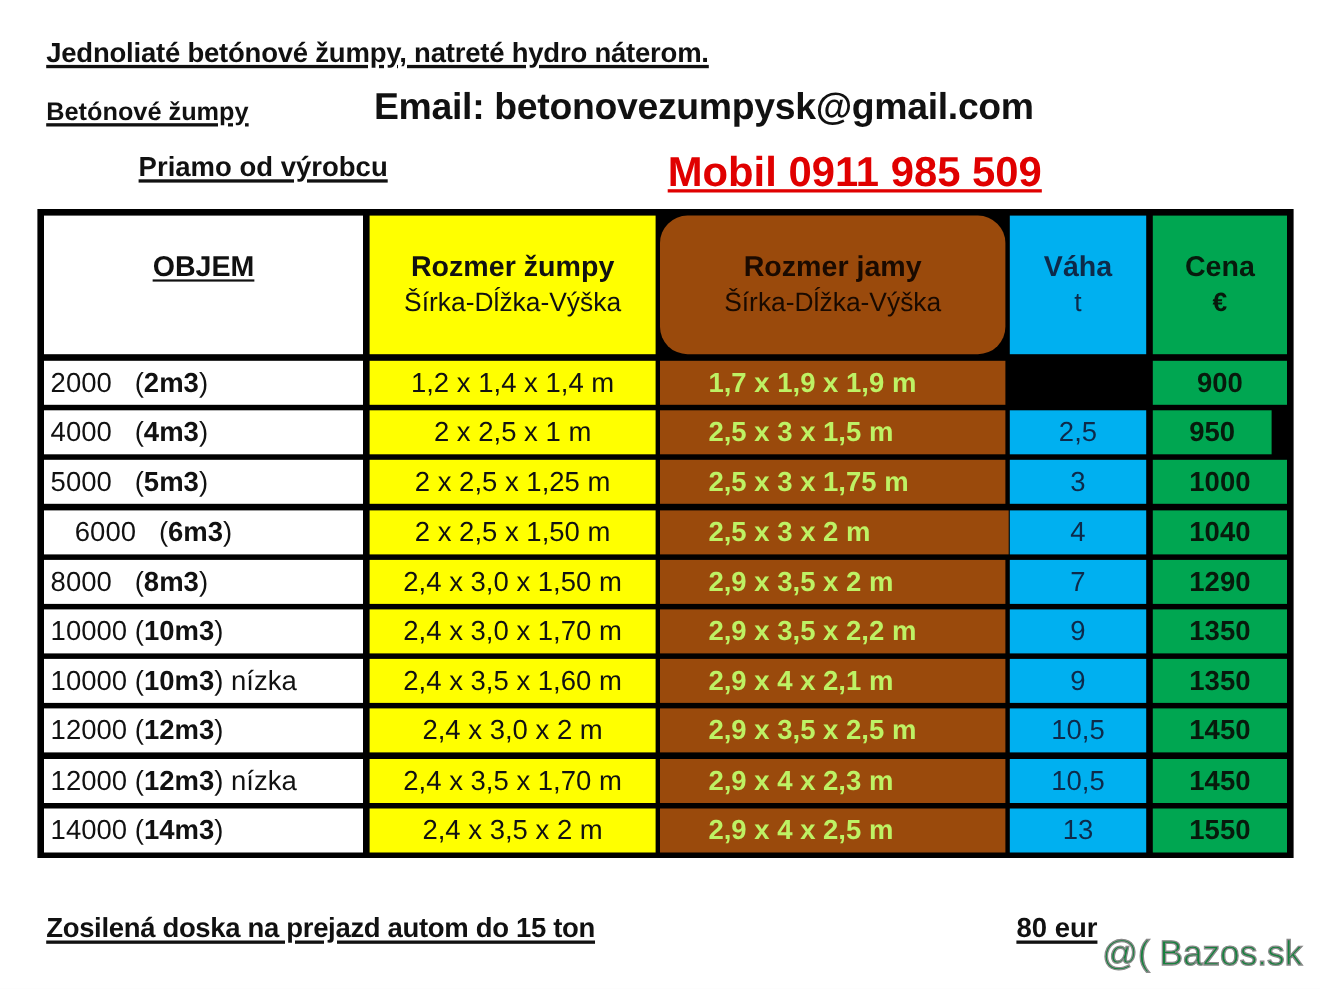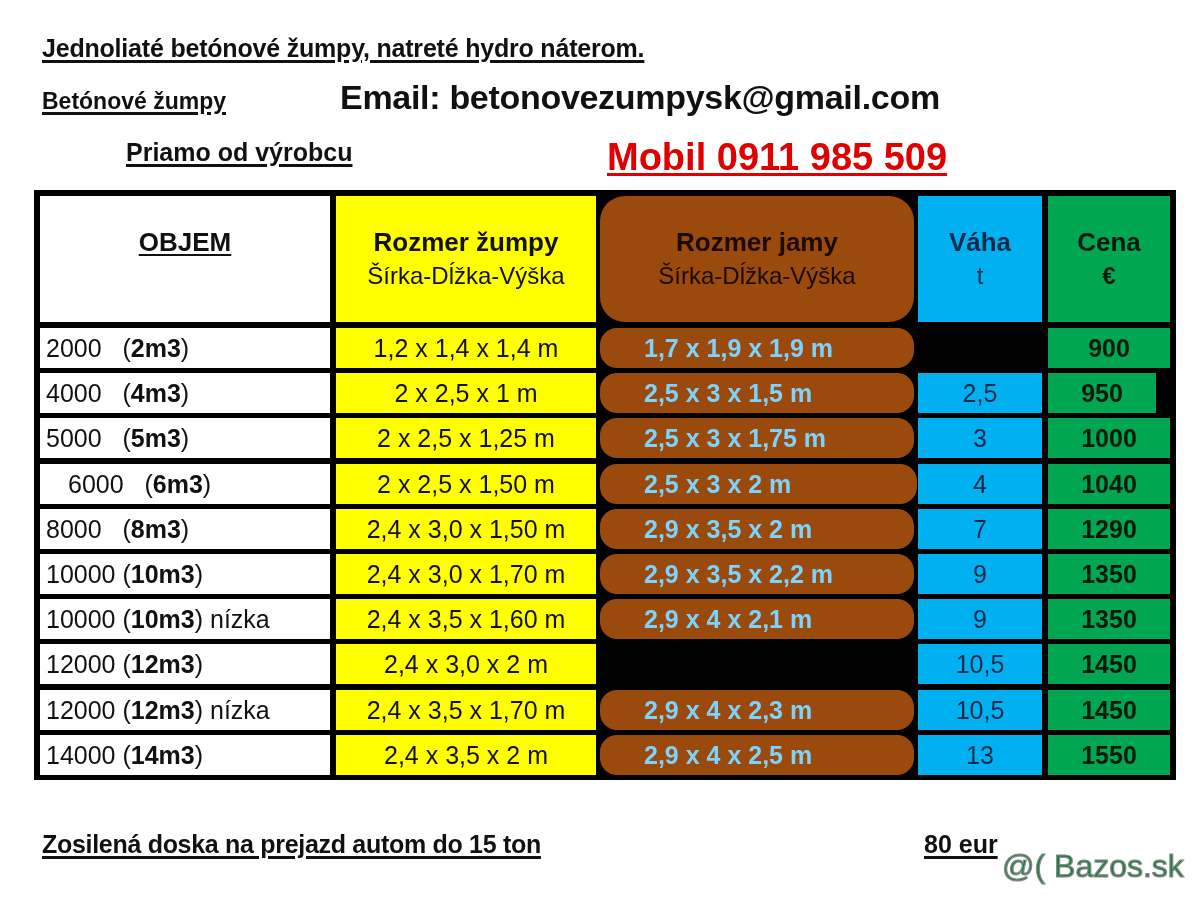--- a/index.html
+++ b/index.html
@@ -45,21 +45,21 @@
   .hdr-sub { font-size: 24px; line-height: 34px; }
   .objem-hdr { text-decoration: underline; text-decoration-thickness: 2px; text-underline-offset: 3px; }
   .c-white { background: #ffffff; }
   .c-yellow { background: #ffff00; }
   .c-brown { background: #9a4a0c; }
   .c-blue { background: #00b0f0; }
   .c-green { background: #00a651; }
   .vol { justify-content: flex-start; padding-left: 6px; font-size: 25px; }
   .vol b { font-weight: bold; }
   .dims { justify-content: center; font-size: 25px; font-weight: normal; }
-  .dims-brown { justify-content: flex-start; padding-left: 44px; font-size: 25px; font-weight: bold; color: #7dd3fc; border-radius: 17px; }
+  .dims-brown { justify-content: flex-start; padding-left: 44px; font-size: 25px; font-weight: bold; color: #bef264; }
   .wt { justify-content: center; font-size: 25px; color: #0d2a4a; }
   .price { justify-content: center; font-size: 25px; font-weight: bold; color: #071a0c; }
 
   .footer-note {
     left: 42px; top: 830px; font-size: 25px; font-weight: bold;
     text-decoration: underline; text-decoration-thickness: 3px; text-underline-offset: 3px;
     letter-spacing: -0.3px;
   }
   .footer-price {
     left: 924px; top: 830px; font-size: 25px; font-weight: bold;
@@ -170,20 +170,21 @@
     <div class="cell dims-brown c-brown" style="left: 566px; width: 314px; top: 409px; height: 40px;">2,9 x 4 x 2,1 m</div>
     <div class="cell wt c-blue" style="left: 884px; width: 124px; top: 409px; height: 40px;">9</div>
     <div class="cell price c-green" style="left: 1014px; width: 122px; top: 409px; height: 40px;">1350</div>
 
     <div class="cell vol c-white" style="left: 6px; width: 290px; top: 454px; height: 40px;">
       <span style="white-space:pre">12000 (</span>
       <b>12m3</b>
       <span style="white-space:pre">)</span>
     </div>
     <div class="cell dims c-yellow" style="left: 302px; width: 260px; top: 454px; height: 40px;">2,4 x 3,0 x 2 m</div>
+    <div class="cell dims-brown c-brown" style="left: 566px; width: 314px; top: 454px; height: 40px;">2,9 x 3,5 x 2,5 m</div>
     <div class="cell wt c-blue" style="left: 884px; width: 124px; top: 454px; height: 40px;">10,5</div>
     <div class="cell price c-green" style="left: 1014px; width: 122px; top: 454px; height: 40px;">1450</div>
 
     <div class="cell vol c-white" style="left: 6px; width: 290px; top: 500px; height: 40px;">
       <span style="white-space:pre">12000 (</span>
       <b>12m3</b>
       <span style="white-space:pre">) nízka</span>
     </div>
     <div class="cell dims c-yellow" style="left: 302px; width: 260px; top: 500px; height: 40px;">2,4 x 3,5 x 1,70 m</div>
     <div class="cell dims-brown c-brown" style="left: 566px; width: 314px; top: 500px; height: 40px;">2,9 x 4 x 2,3 m</div>

